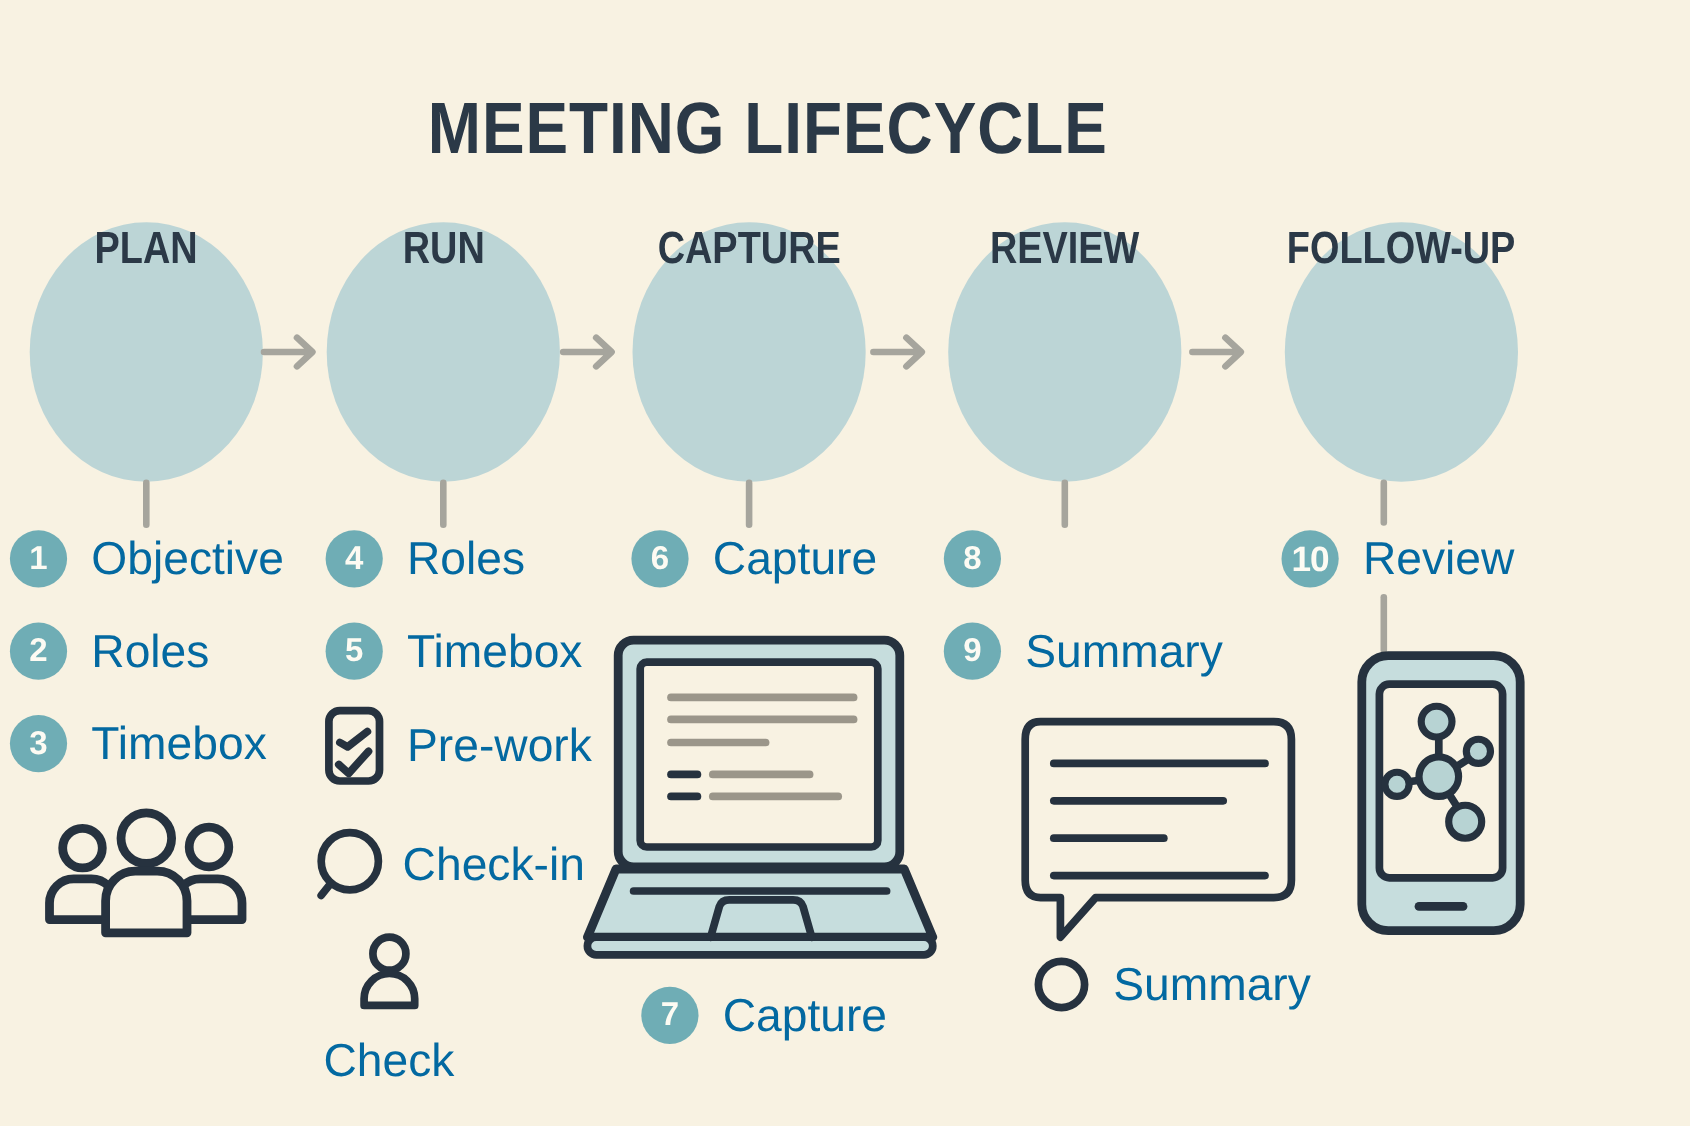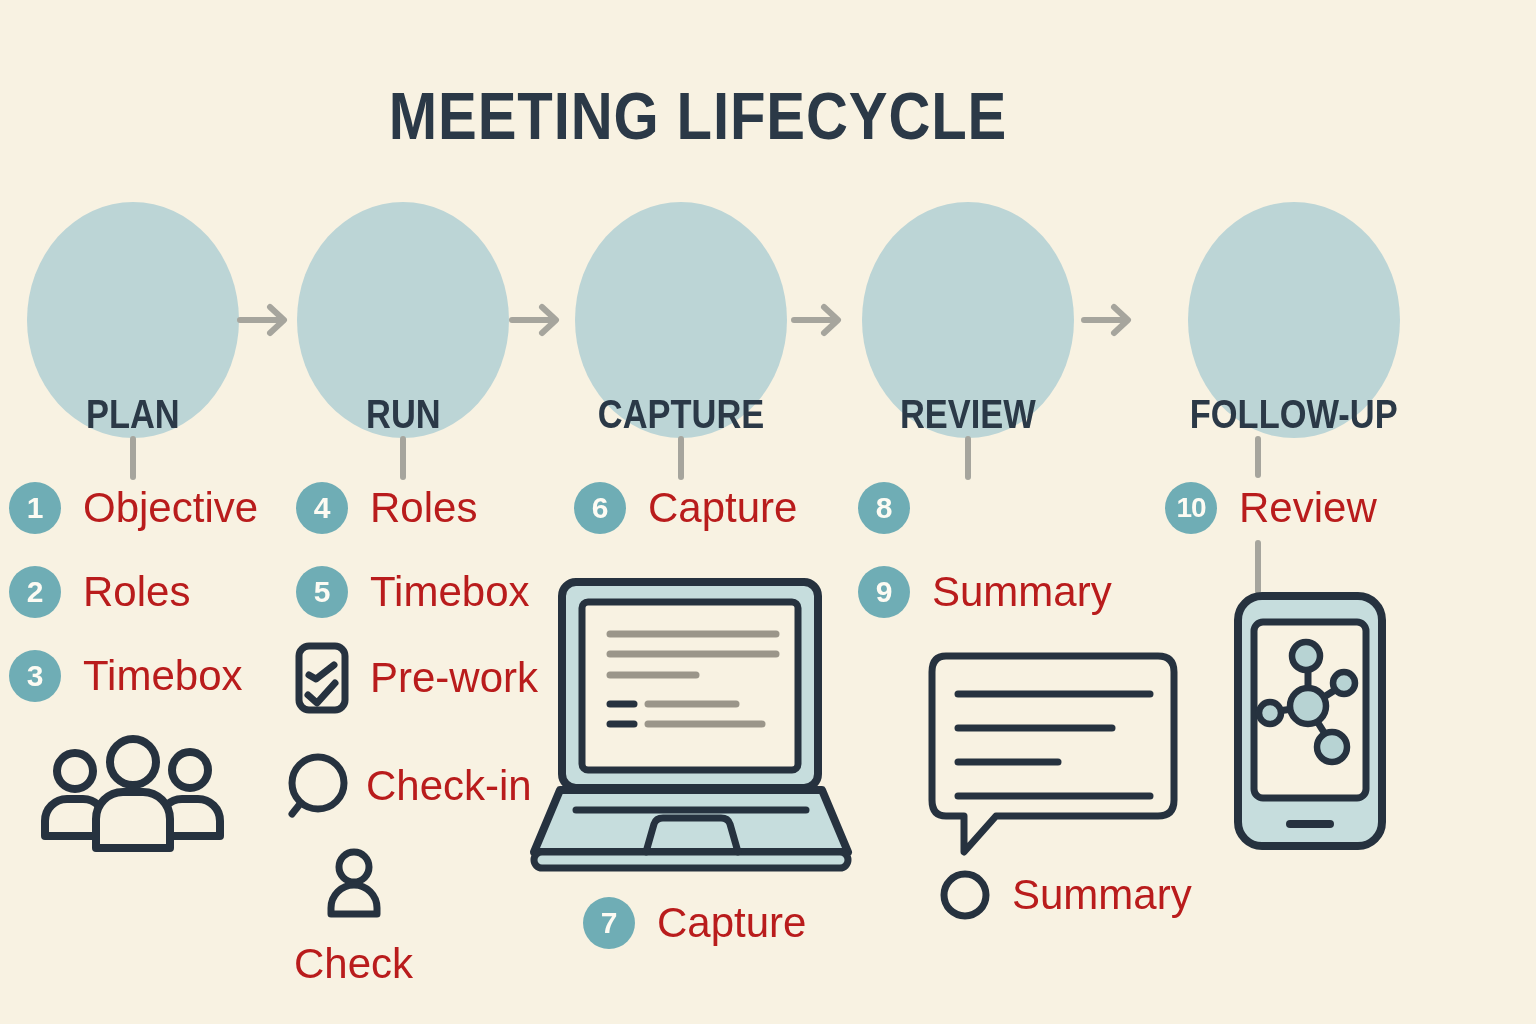--- a/index.html
+++ b/index.html
@@ -17,50 +17,50 @@
     position:absolute;left:0;top:78px;width:1396px;
     text-align:center;
     font-size:66px;font-weight:700;color:#2b3947;
     letter-spacing:1px;
     transform:scaleX(0.88);transform-origin:50% 50%;
     white-space:nowrap;
   }
   .stage{
     position:absolute;top:202px;width:212px;height:236px;
     background:#bcd5d6;border-radius:50%;
-    display:flex;align-items:flex-end;justify-content:center;
+    display:flex;align-items:flex-start;justify-content:center;
   }
   .stage-label{
     font-size:41px;font-weight:700;color:#2b3947;
     letter-spacing:0px;white-space:nowrap;
     transform:scaleX(0.84);transform-origin:50% 50%;
   }
   .stage.plan{left:27px;}
   .stage.run{left:297px;}
   .stage.capture{left:575px;}
   .stage.review{left:862px;}
-  .stage.followup{left:1168px;margin-left:20px;}
+  .stage.followup{left:1168px;}
   .arrow{position:absolute;top:301px;width:56px;height:38px;}
   .arrow svg{display:block;}
   .connector{
     position:absolute;width:6px;background:#a6a59d;border-radius:3px;
   }
   .row{
     position:absolute;display:flex;align-items:center;gap:22px;
   }
   .badge{
     width:52px;height:52px;border-radius:50%;
     background:#6fadb5;
     display:flex;align-items:center;justify-content:center;
     color:#fdfbf3;font-size:30px;font-weight:700;
     flex:0 0 auto;
   }
-  .badge.wide{font-size:28px;letter-spacing:-1px;}
+  .badge.wide{font-size:32px;letter-spacing:-1px;}
   .row-label{
-    font-size:42px;color:#b91c1c;white-space:nowrap;
+    font-size:42px;color:#0369a1;white-space:nowrap;
   }
   .icon-slot{
     width:52px;height:72px;display:flex;align-items:center;justify-content:center;
     flex:0 0 auto;
   }
   .abs{position:absolute;}
   svg{overflow:visible;}
 </style>
 </head>
 <body>

